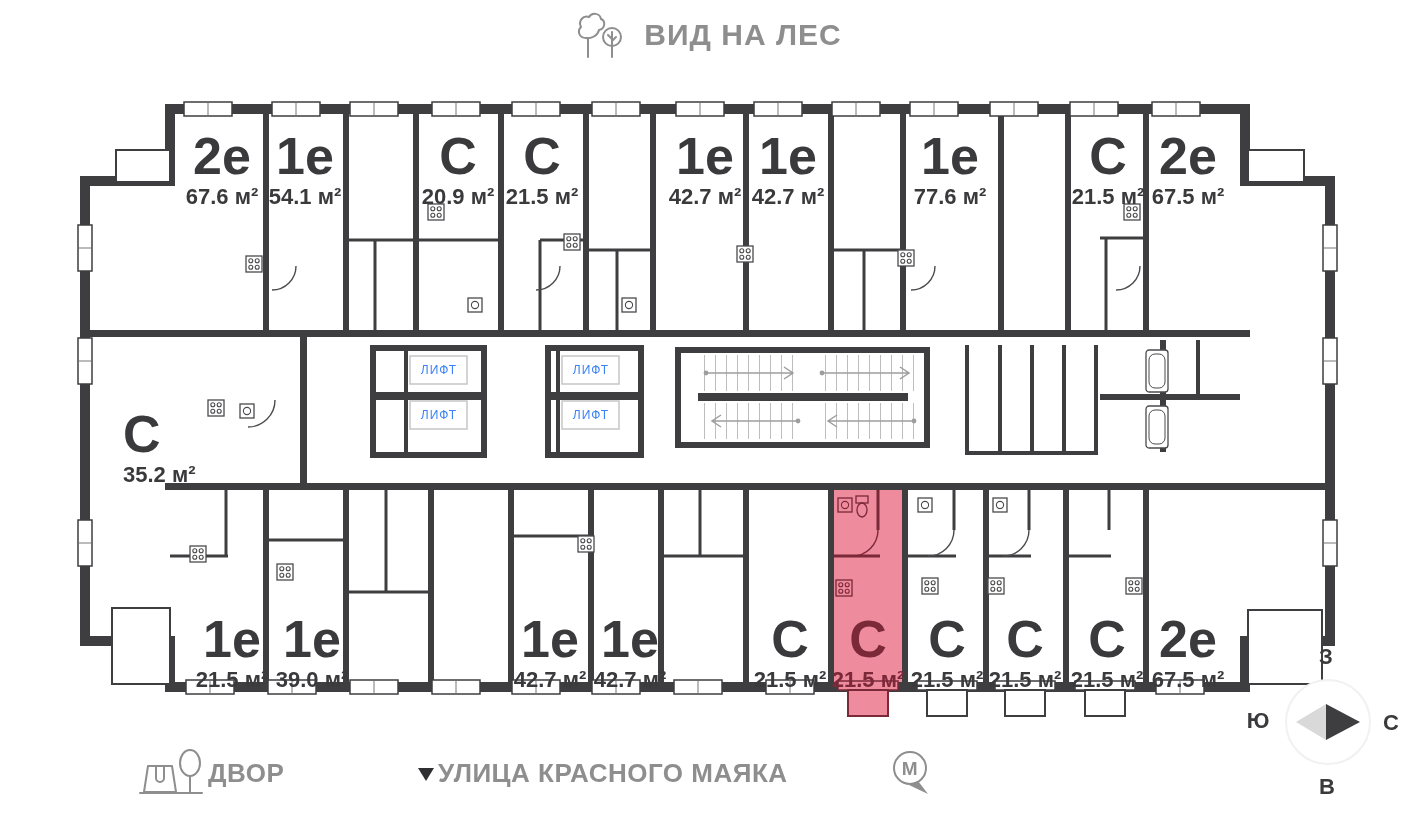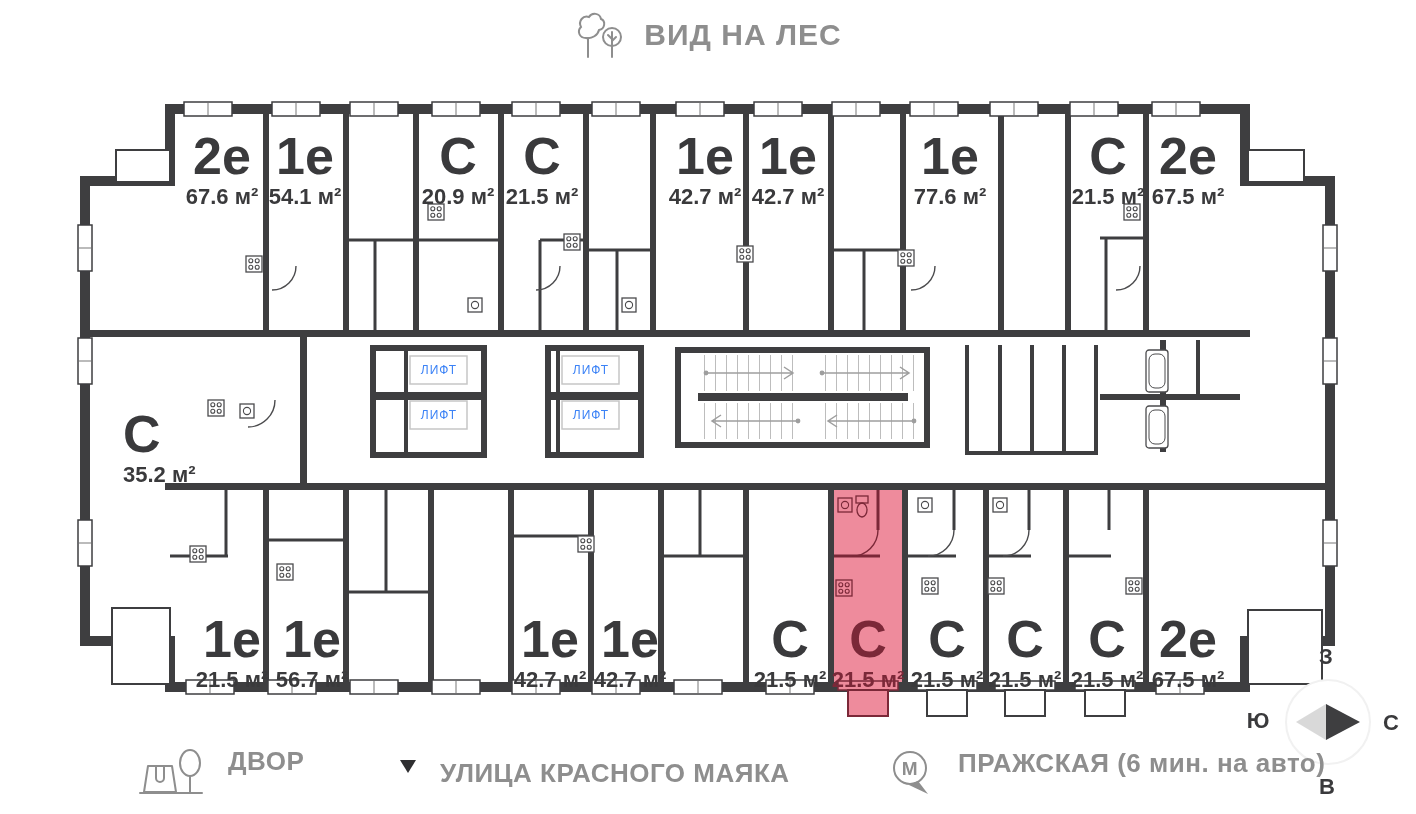--- a/index.html
+++ b/index.html
@@ -9,21 +9,21 @@
   .header{position:absolute;left:0;right:0;top:10px;display:flex;justify-content:center;
           align-items:flex-start;gap:14px;color:#8E8E8E}
   .header .t{font-size:30px;font-weight:700;letter-spacing:1px;margin-top:8px}
   .unit{position:absolute;transform:translateX(-50%);text-align:center;color:#3A3A3C;cursor:pointer}
   .unit .u-type{font-size:52px;font-weight:700;line-height:1}
   .unit .u-area{font-size:22px;font-weight:600;margin-top:2px;white-space:nowrap}
   .unit.hl{color:#7B2838}
   .unit.align-left{transform:none;text-align:left}
   .lift{position:absolute;transform:translate(-50%,-50%);font-size:12px;font-weight:500;
         color:#3b82f6;letter-spacing:1px}
-  .legend-item{position:absolute;display:flex;gap:24px;color:#8E8E8E;
+  .legend-item{position:absolute;display:flex;align-items:center;gap:4px;color:#8E8E8E;
                font-weight:700;font-size:26px;letter-spacing:.5px;white-space:nowrap}
   .tri{width:0;height:0;border-left:8px solid transparent;border-right:8px solid transparent;
        border-top:13px solid #2F2F31;margin-top:2px}
   .compass-letter{position:absolute;transform:translateX(-50%);font-size:22px;font-weight:700;color:#3A3A3C}
 </style>
 </head>
 <body>
 
 <svg id="plan-svg" width="1416" height="814">
   <defs>
@@ -329,21 +329,21 @@
   <div class="u-type">С</div>
   <div class="u-area">35.2 м²</div>
 </div>
 
 <div class="unit" style="left:232px;top:613px">
   <div class="u-type">1е</div>
   <div class="u-area">21.5 м²</div>
 </div>
 <div class="unit" style="left:312px;top:613px">
   <div class="u-type">1е</div>
-  <div class="u-area">56.7 м²</div>
+  <div class="u-area">39.0 м²</div>
 </div>
 <div class="unit" style="left:550px;top:613px">
   <div class="u-type">1е</div>
   <div class="u-area">42.7 м²</div>
 </div>
 <div class="unit" style="left:630px;top:613px">
   <div class="u-type">1е</div>
   <div class="u-area">42.7 м²</div>
 </div>
 <div class="unit" style="left:790px;top:613px">
@@ -382,30 +382,29 @@
       <path d="M10 20 H34 L38 46 H6 Z"></path>
       <path d="M18 20 V32 a4 4 0 0 0 8 0 V20"></path>
       <ellipse cx="52" cy="17" rx="10" ry="13"></ellipse>
       <line x1="52" y1="30" x2="52" y2="46"></line>
       <line x1="2" y1="47" x2="64" y2="47"></line>
     </g>
   </svg>
   <span>ДВОР</span>
 </div>
 
-<div class="legend-item" style="left:400px;top:758px">
+<div class="legend-item" style="left:418px;top:758px">
   <span class="tri"></span>
   <span>УЛИЦА КРАСНОГО МАЯКА</span>
 </div>
 
 <div class="legend-item" style="left:888px;top:748px">
   <svg width="46" height="50" viewBox="0 0 46 50">
     <circle cx="22" cy="20" r="16" fill="none" stroke="#8E8E8E" stroke-width="2"></circle>
     <polygon points="30,33 40,46 21,37" fill="#8E8E8E"></polygon>
     <text x="22" y="27" text-anchor="middle" font-size="19" font-weight="bold" fill="#8E8E8E" font-family="Liberation Sans, sans-serif">М</text>
   </svg>
-  <span>ПРАЖСКАЯ (6 мин. на авто)</span>
 </div>
 
 <div class="compass-letter" style="left:1326px;top:644px">З</div>
 <div class="compass-letter" style="left:1258px;top:708px">Ю</div>
 <div class="compass-letter" style="left:1391px;top:710px">С</div>
 <div class="compass-letter" style="left:1327px;top:774px">В</div>
 
 </body></html>

